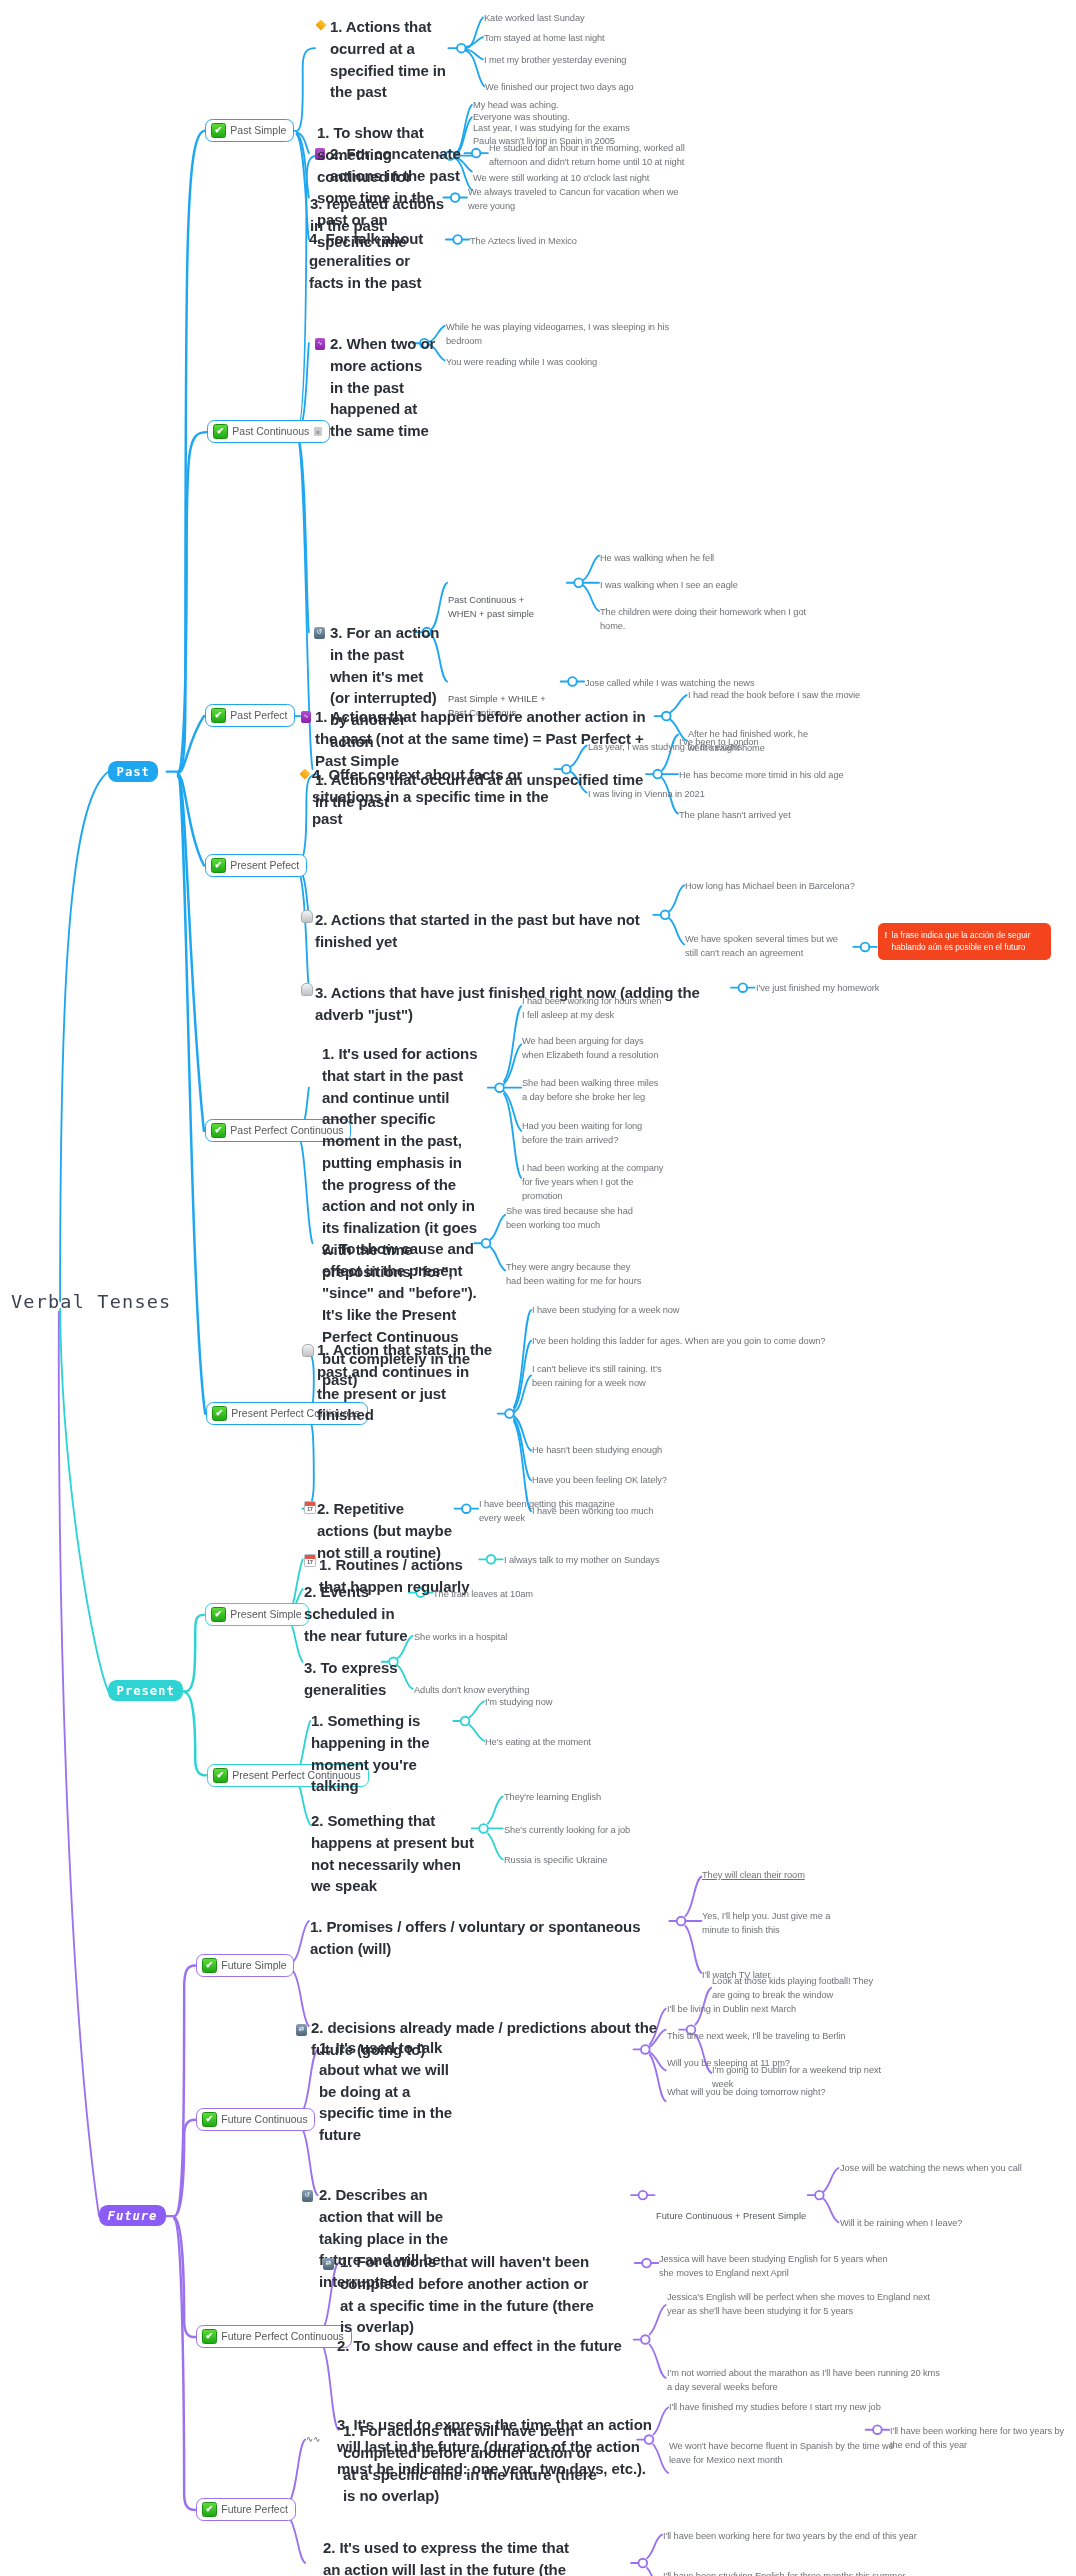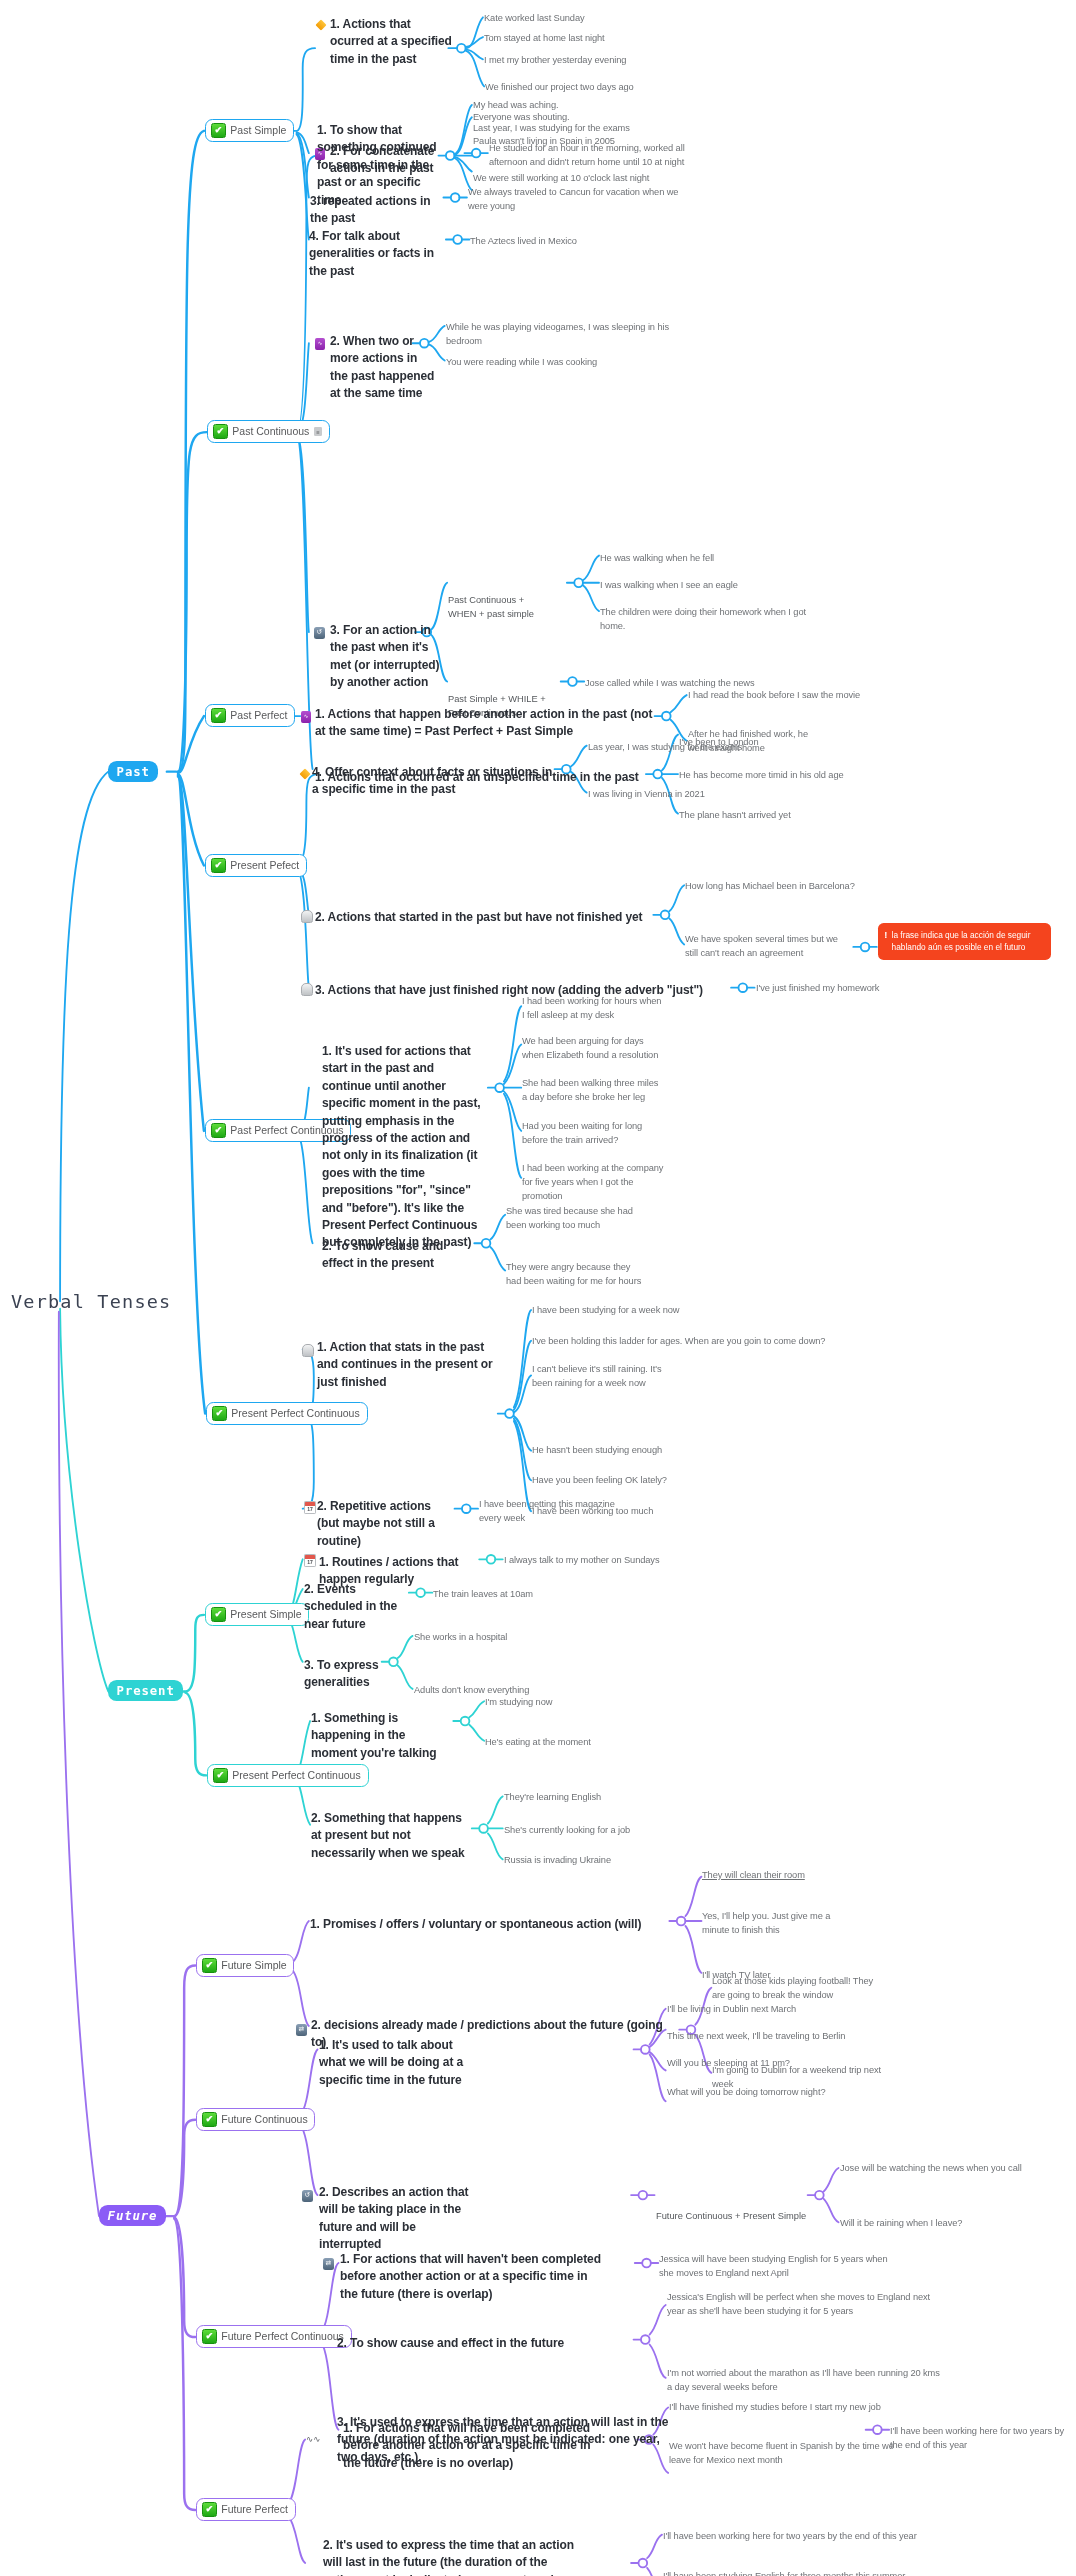--- a/index.html
+++ b/index.html
@@ -46,21 +46,21 @@
   }
   
   .ico-note{
     width:8.6px;height:8.6px;border-radius:1.2px;background:#c9cbcd;flex:0 0 auto;
     display:flex;align-items:center;justify-content:center;
     font-size:5.6px;color:#6b6d70;
   }
 
   
   .reason{
-    font-size:12px;font-weight:700;color:#2b2f36;line-height:1.45;
+    font-size:15px;font-weight:700;color:#2b2f36;line-height:1.45;
     letter-spacing:-0.1px;
   }
   
   .example{
     font-size:9.3px;font-weight:400;color:#6f7276;line-height:1.5;
     letter-spacing:-0.1px;
   }
   .subrule{
     font-size:9.3px;font-weight:400;color:#55585c;line-height:1.5;margin-top:20px;
   }
@@ -494,21 +494,21 @@
     <span class="ico-check">✔</span>
     <span class="lbl">Present Perfect Continuous</span>
   </div>
   <div class="node reason" style="left:311px;top:1710px;width:142px;">1. Something is happening in the moment you're talking</div>
   <div class="node example" style="left:485px;top:1696px;width:136px;">I'm studying now</div>
   <div class="node example" style="left:485px;top:1736px;width:160px;">He's eating at the moment</div>
 
   <div class="node reason" style="left:311px;top:1810px;width:163px;">2. Something that happens at present but not necessarily when we speak</div>
   <div class="node example" style="left:504px;top:1791px;width:160px;">They're learning English</div>
   <div class="node example" style="left:504px;top:1824px;width:173px;">She's currently looking for a job</div>
-  <div class="node example" style="left:504px;top:1854px;width:160px;">Russia is invading Ukraine</div>
+  <div class="node example" style="left:504px;top:1854px;width:160px;">Russia is specific Ukraine</div>
 
   <div class="node tense pu" style="left:196px;top:1954px;">
     <span class="ico-check">✔</span>
     <span class="lbl">Future Simple</span>
   </div>
   <div class="node reason" style="left:310px;top:1916px;width:361px;">1. Promises / offers / voluntary or spontaneous action (will)</div>
   <div class="node example" style="left:702px;top:1869px;width:179px;text-decoration:underline;">They will clean their room</div>
   <div class="node example" style="left:702px;top:1910px;width:154px;">Yes, I'll help you. Just give me a minute to finish this</div>
   <div class="node example" style="left:702px;top:1969px;width:154px;">I'll watch TV later</div>
 

